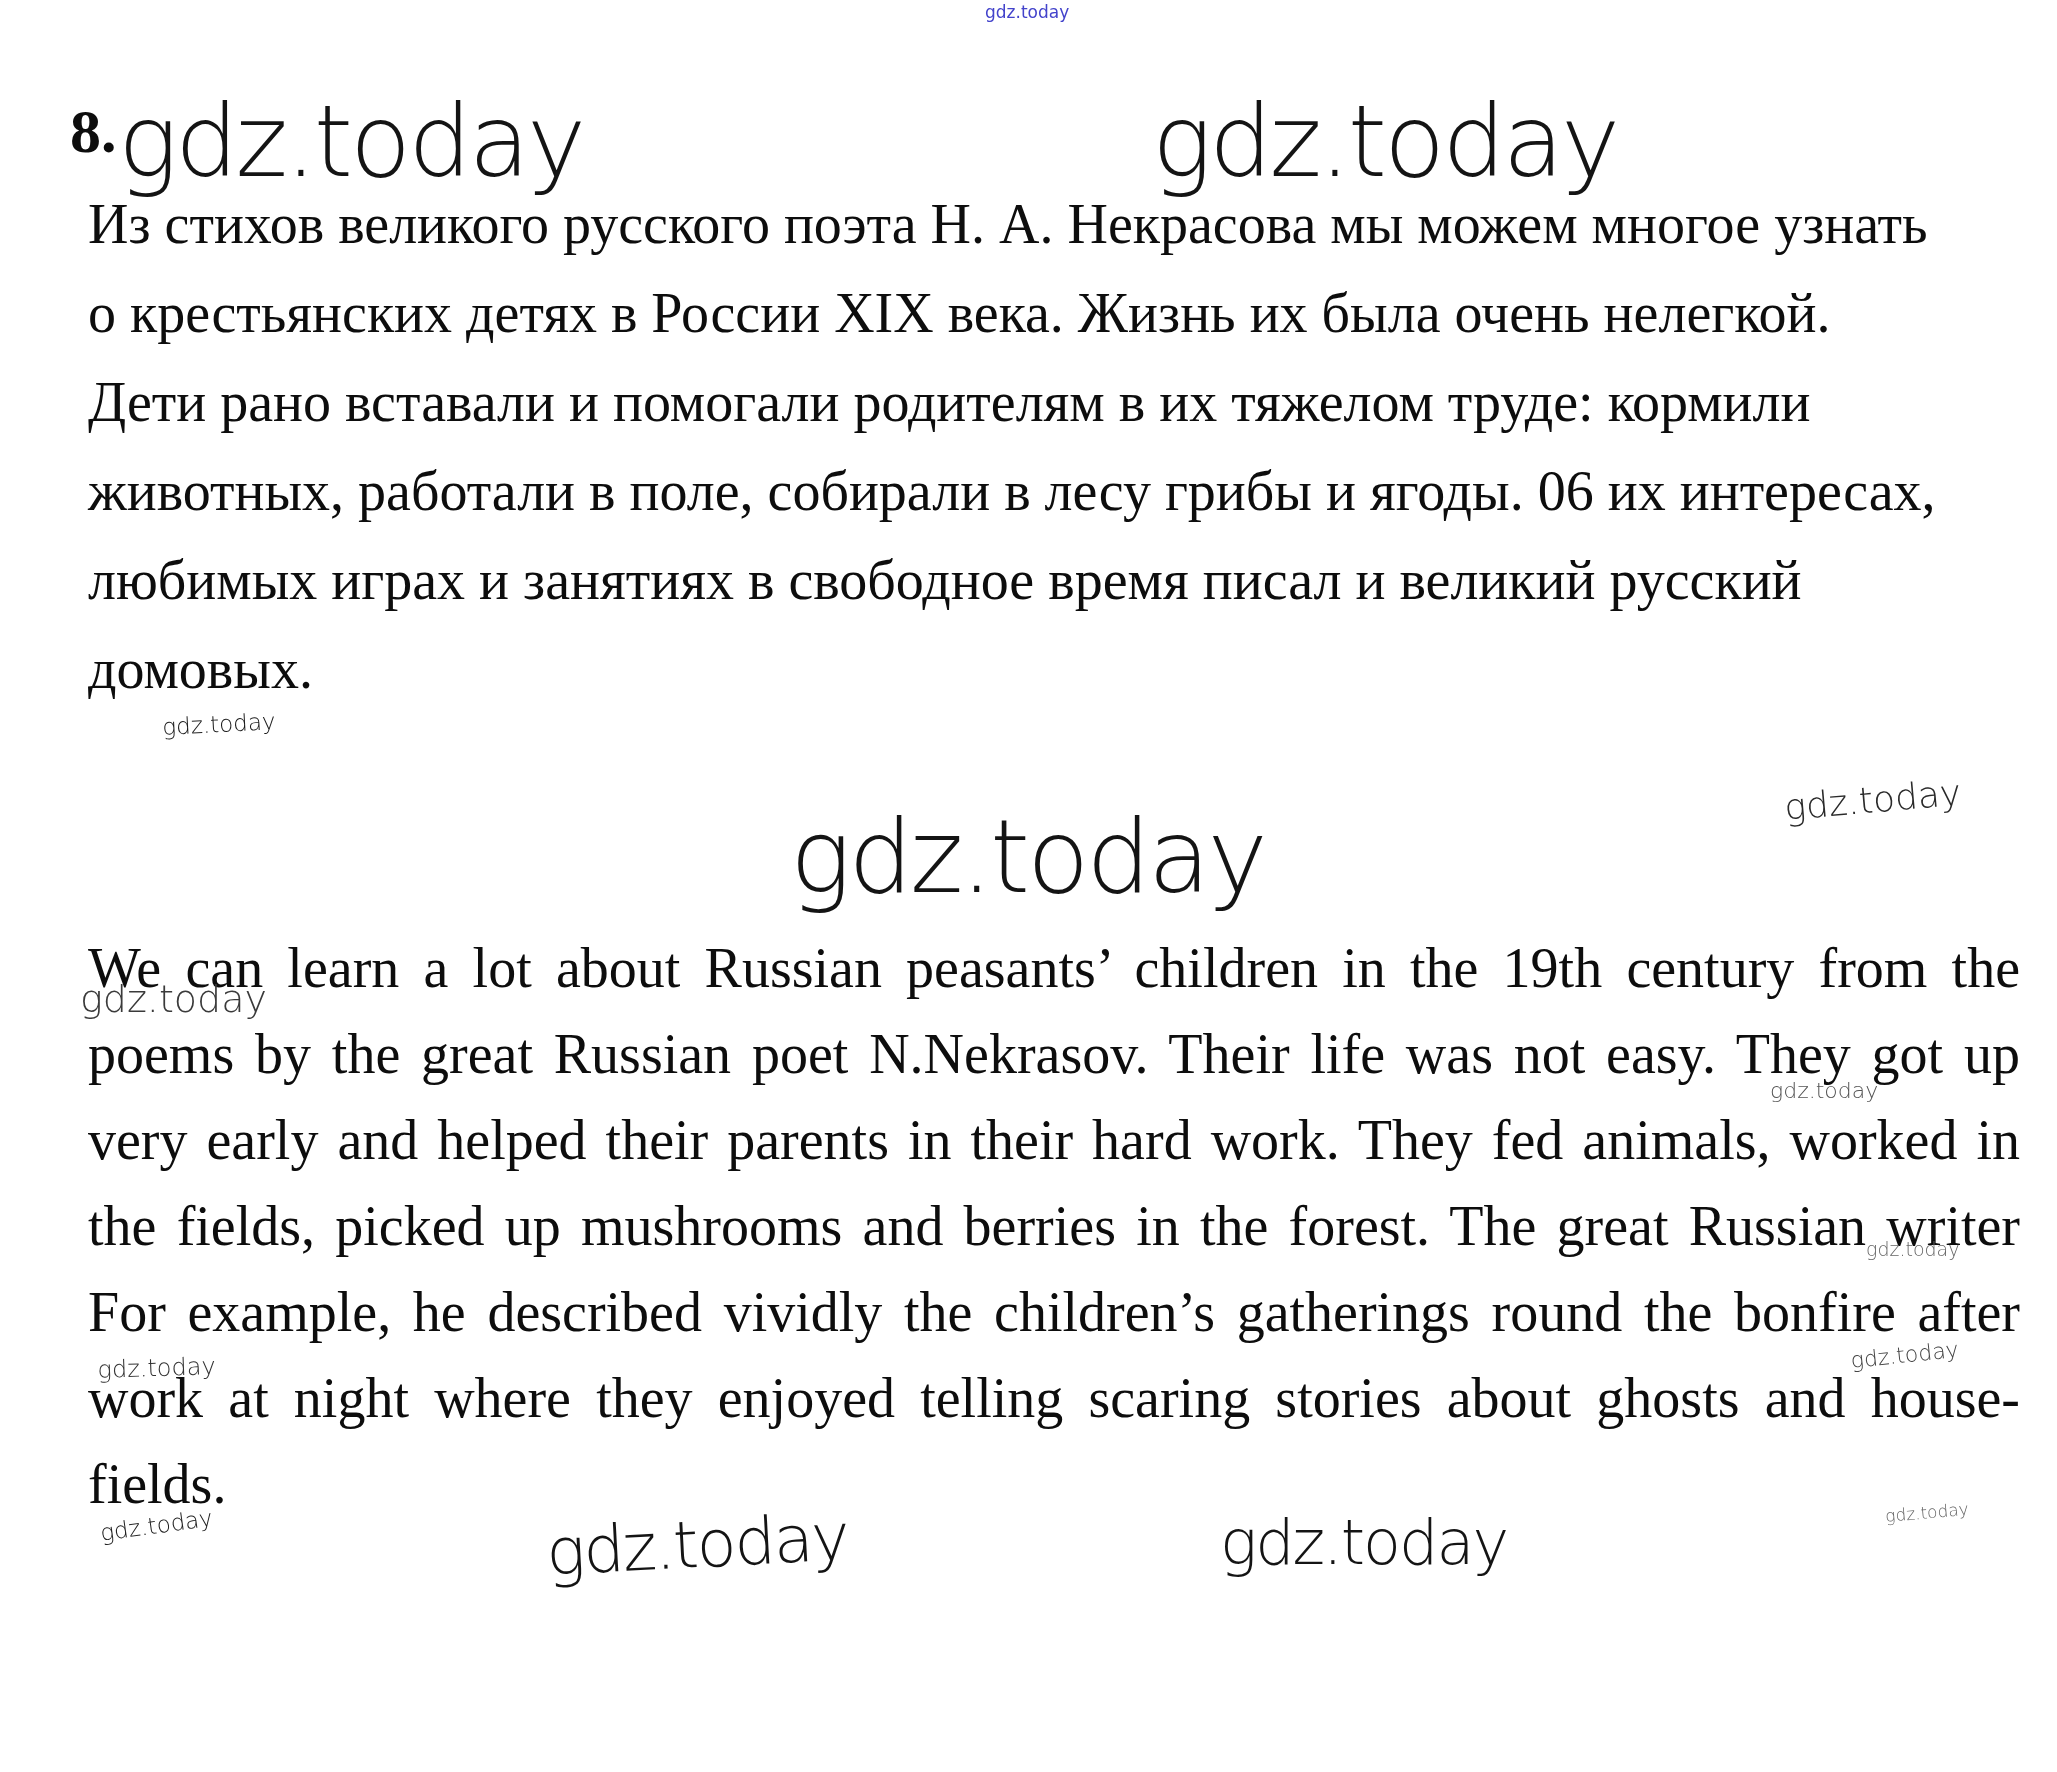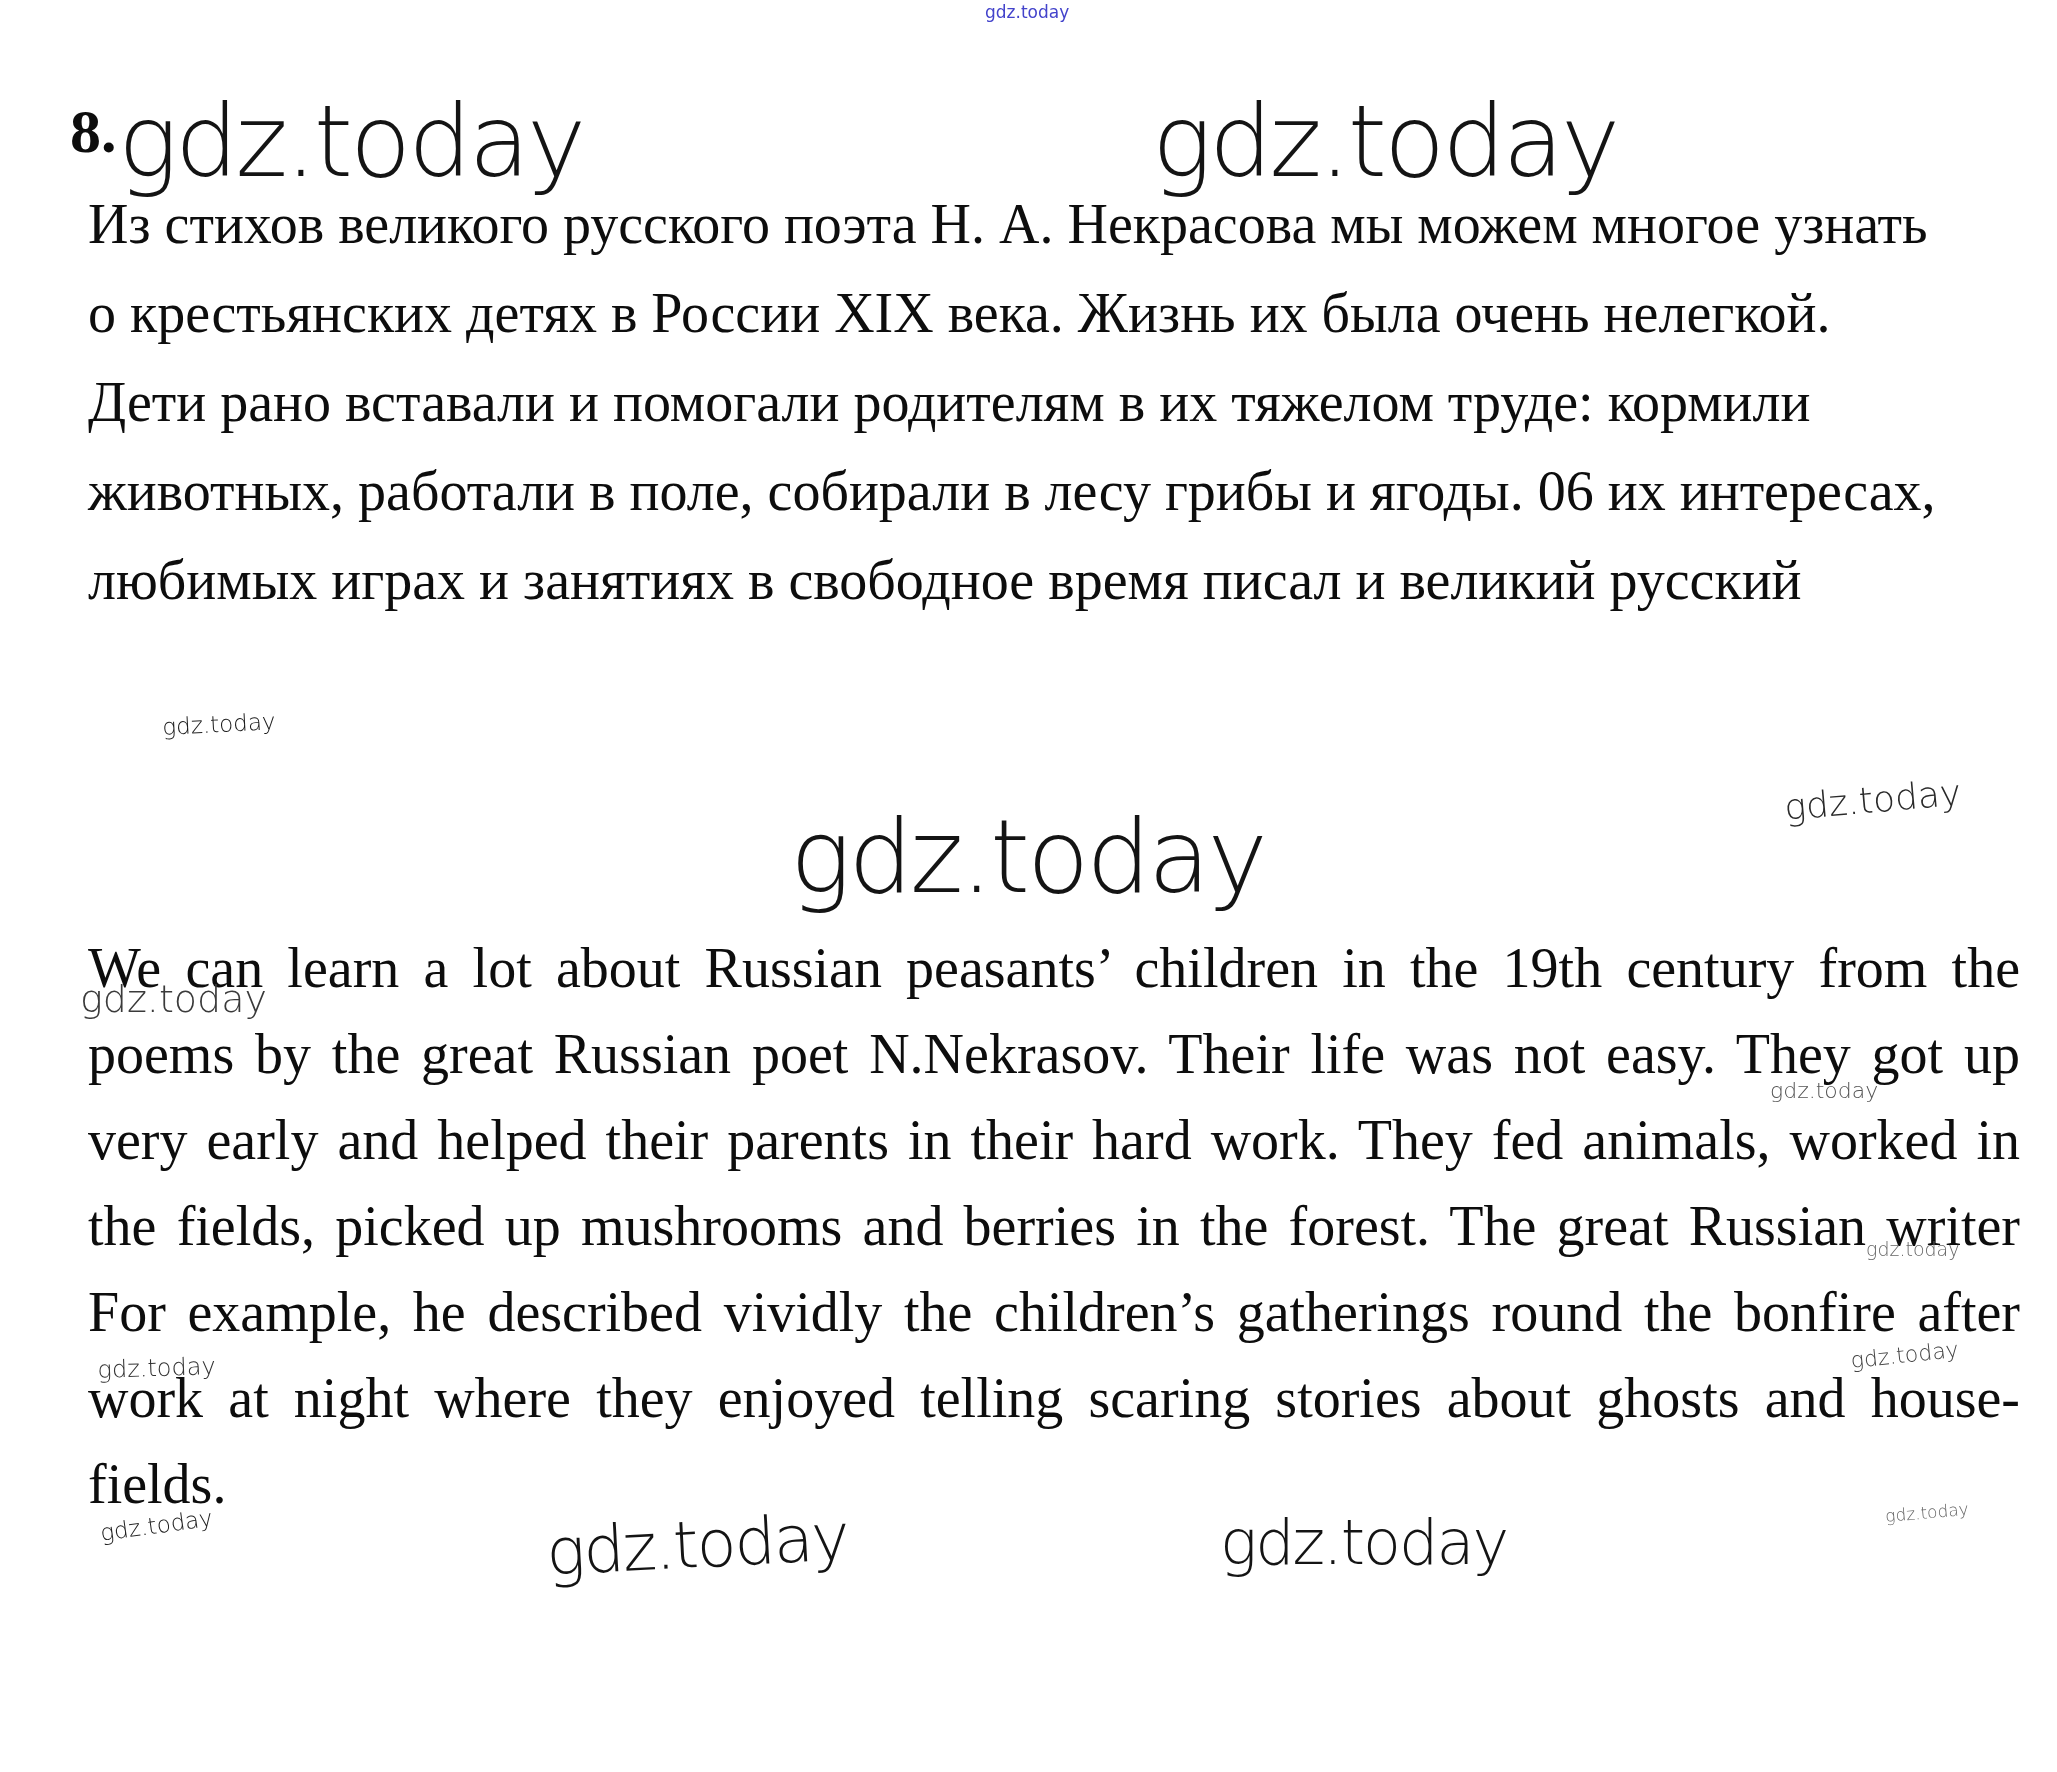--- a/index.html
+++ b/index.html
@@ -64,20 +64,21 @@
 
   <div class="wm wm-big wm-a">gdz.today</div>
   <div class="wm wm-big wm-b">gdz.today</div>
 
   <div class="para para-ru">
     <div class="tline">Из стихов великого русского поэта Н. А. Некрасова мы можем многое узнать</div>
     <div class="tline">о крестьянских детях в России XIX века. Жизнь их была очень нелегкой.</div>
     <div class="tline">Дети рано вставали и помогали родителям в их тяжелом труде: кормили</div>
     <div class="tline">животных, работали в поле, собирали в лесу грибы и ягоды. 06 их интересах,</div>
     <div class="tline">любимых играх и занятиях в свободное время писал и великий русский</div>
+    <div class="tline">домовых.</div>
   </div>
 
   <div class="wm wm-s1">gdz.today</div>
 
   <div class="wm wm-s2">gdz.today</div>
 
   <div class="wm wm-big wm-c">gdz.today</div>
 
   <div class="para para-en">
     <div class="tline j">We can learn a lot about Russian peasants’ children in the 19th century from the</div>

